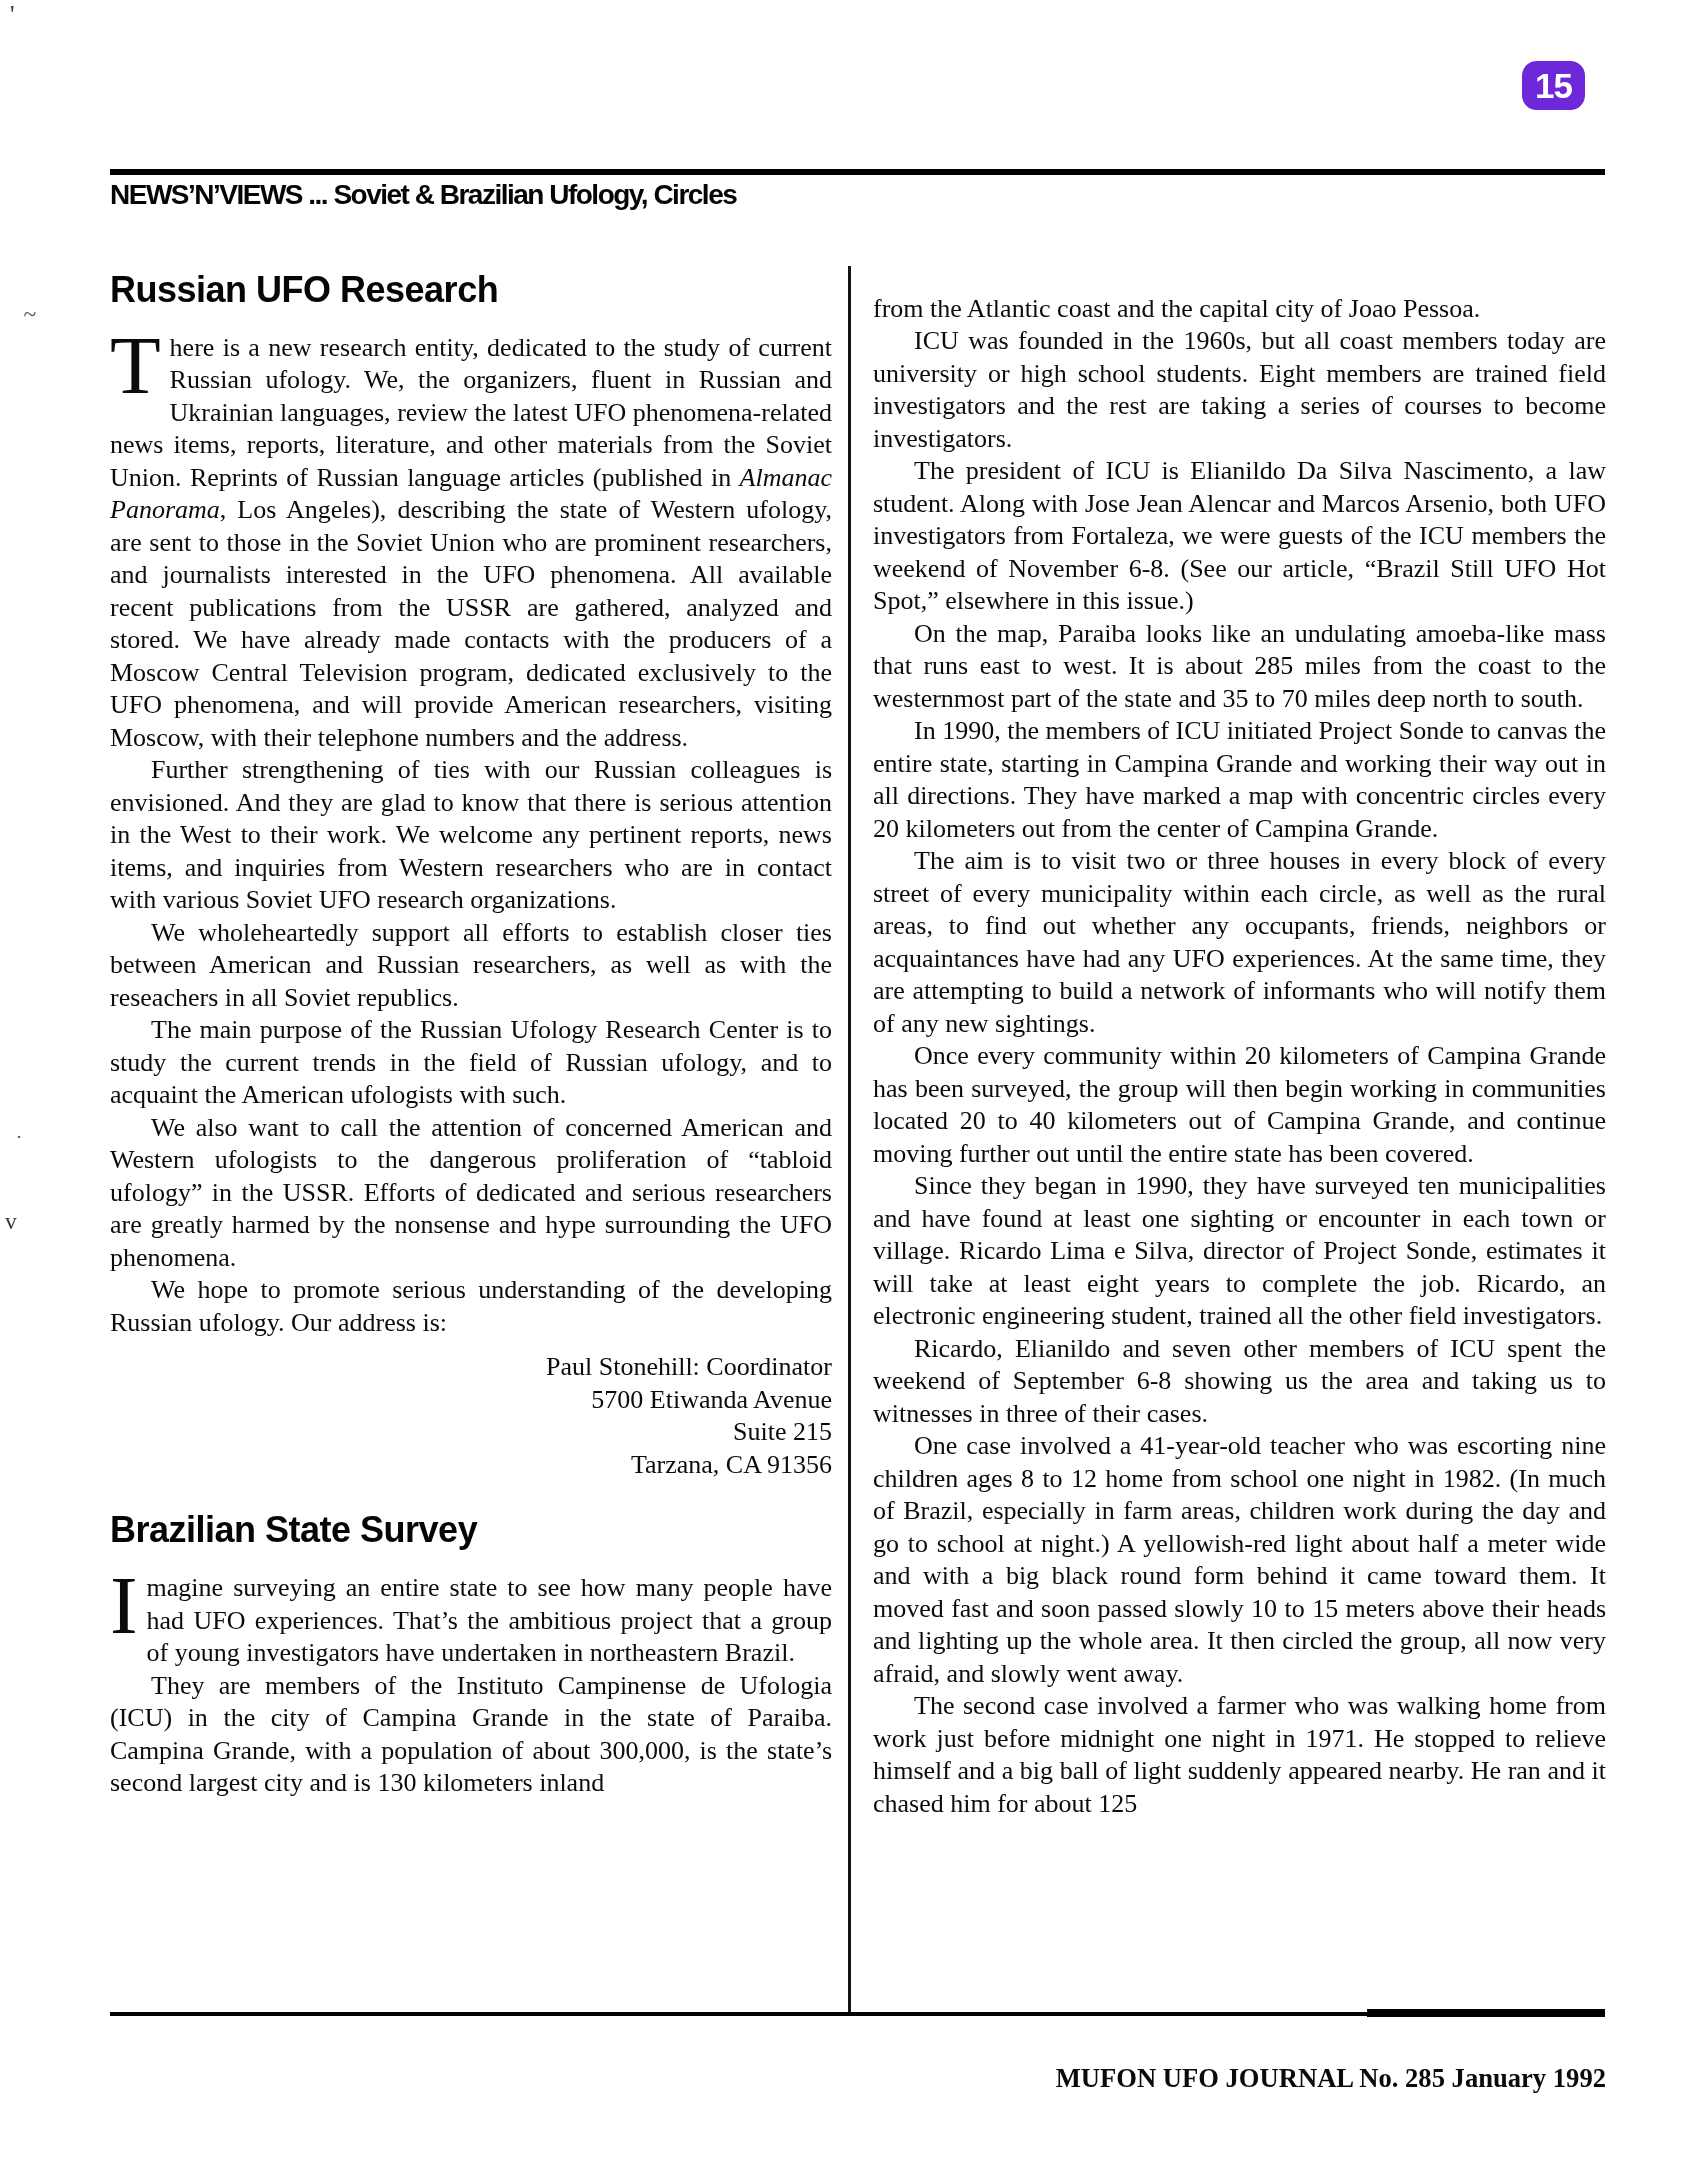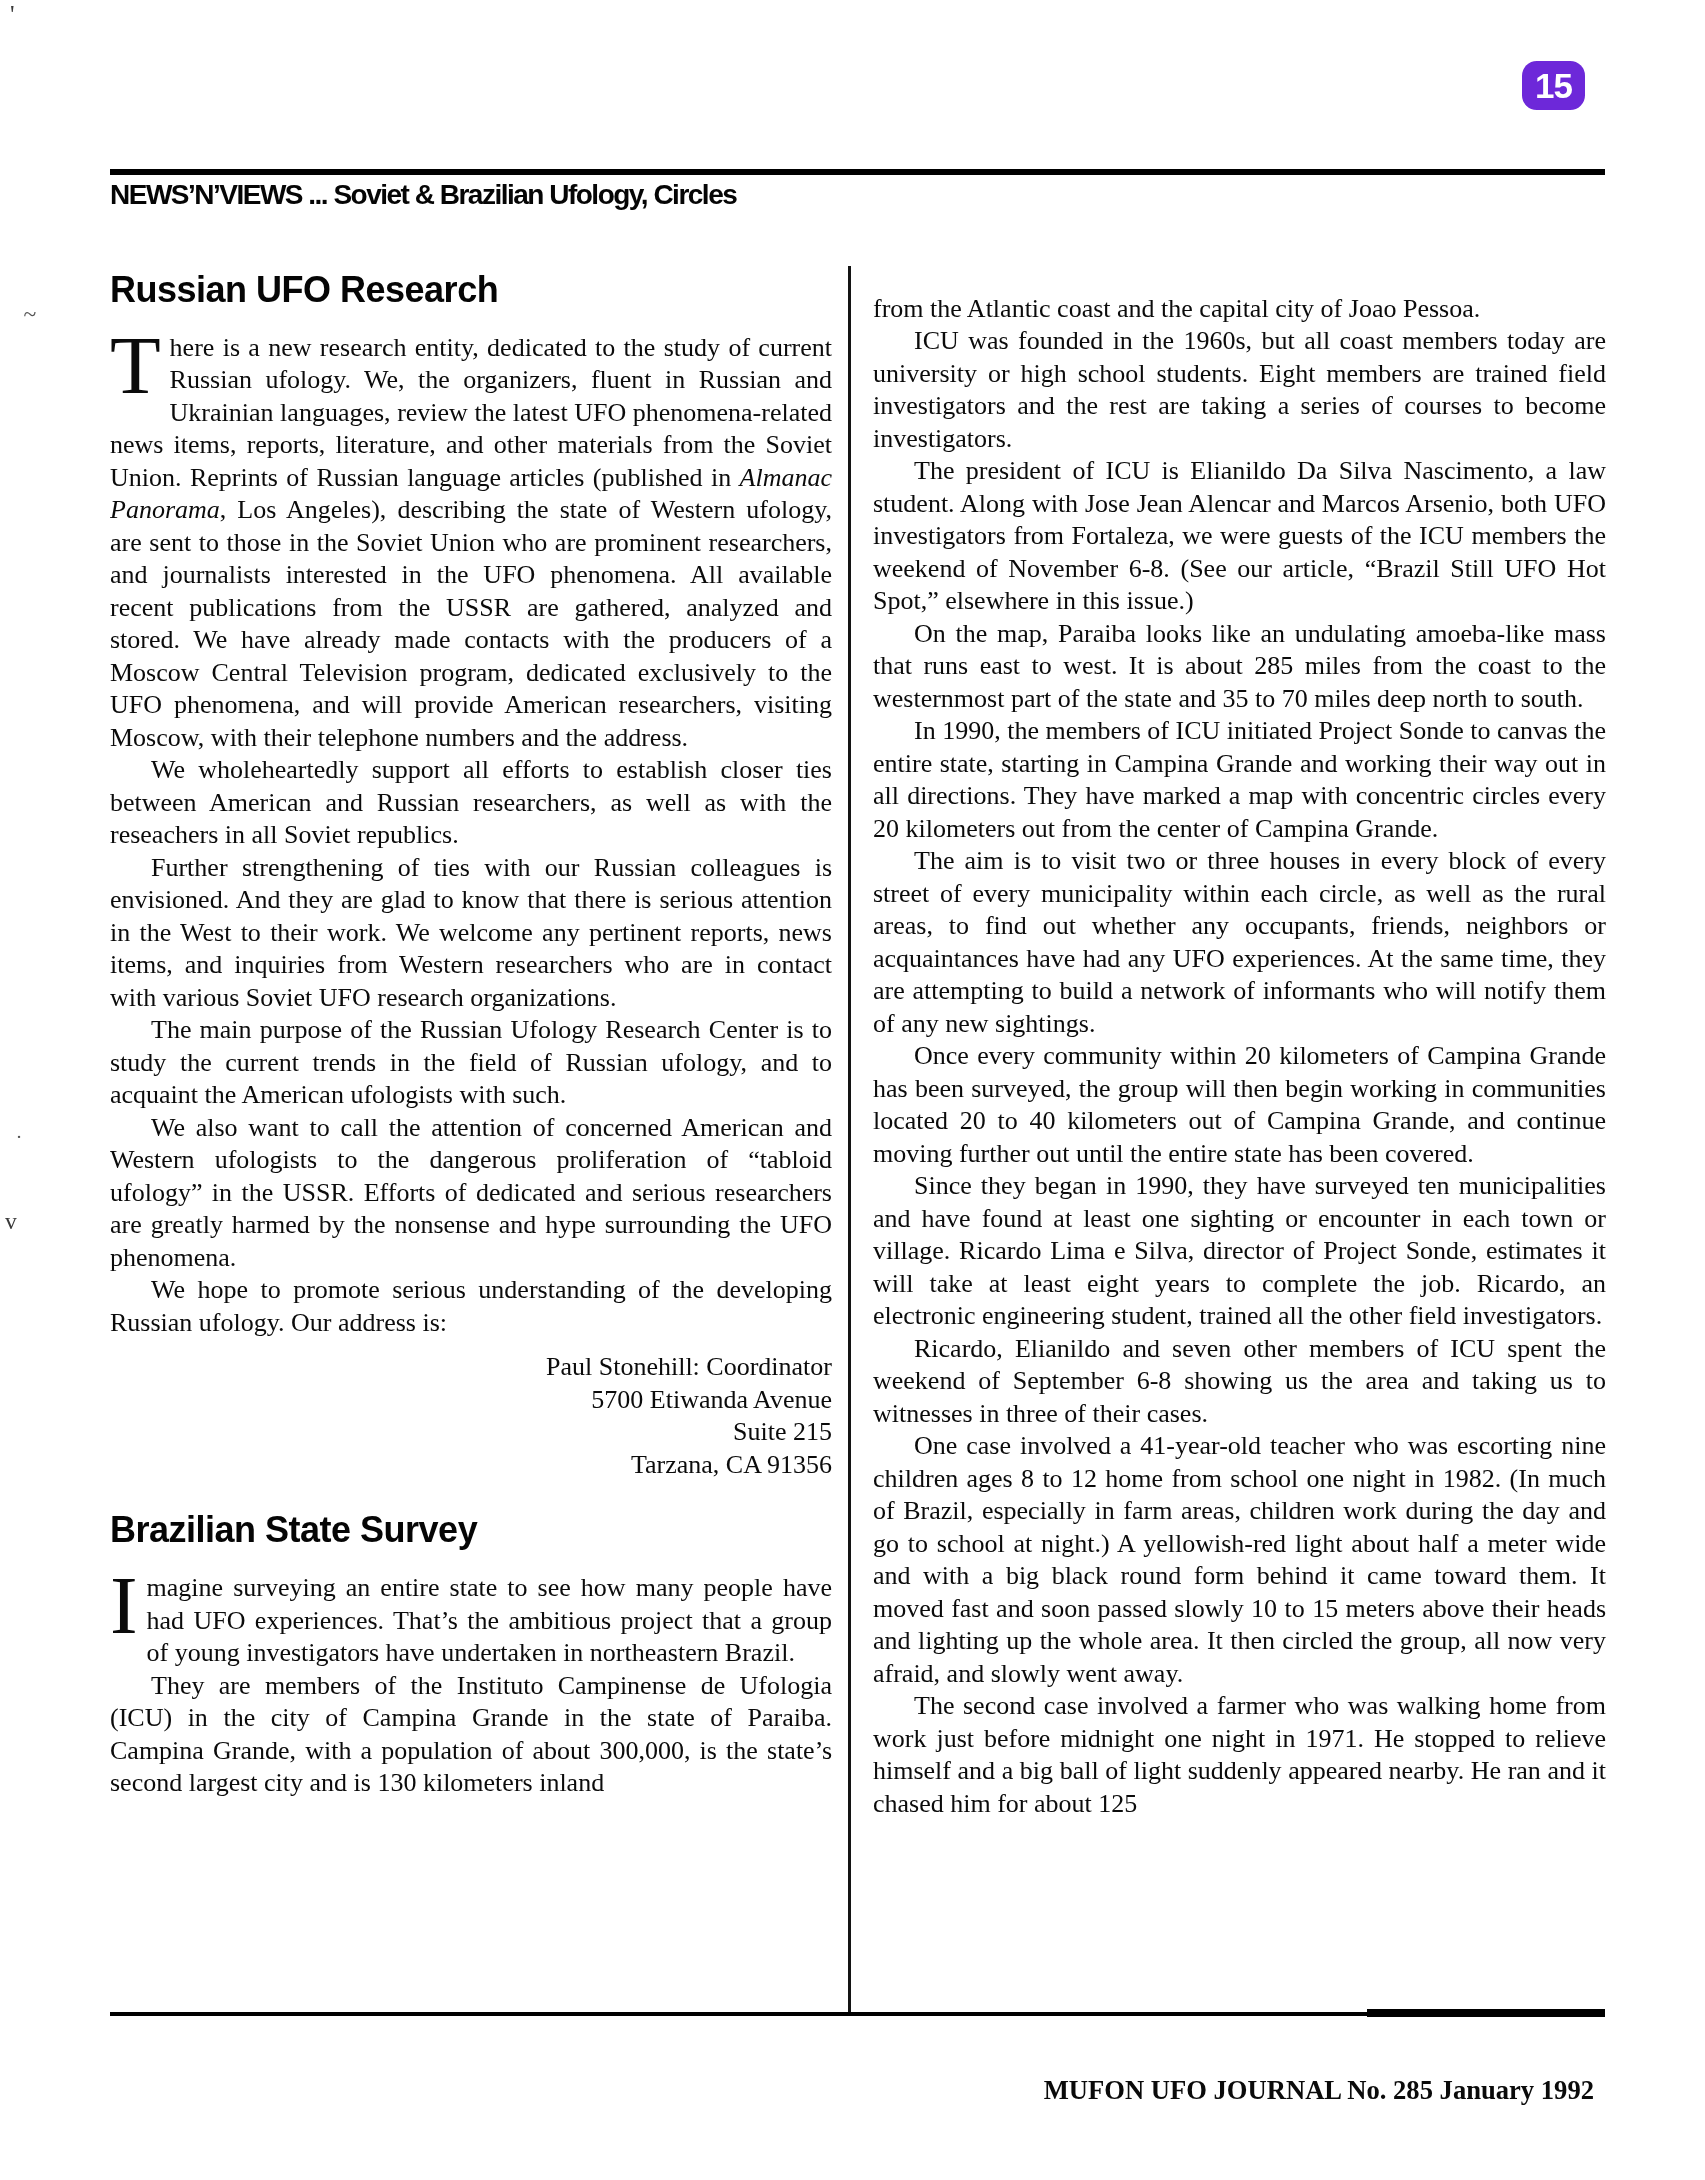--- a/index.html
+++ b/index.html
@@ -46,21 +46,21 @@
   .body-para.flush{text-indent:0;}
   .body-para.has-drop{text-indent:0;}
   .dropcap{
     float:left;font-size:83px;line-height:61px;height:63px;
     padding:3px 8.9px 0 0;font-weight:normal;
   }
   .address{margin:11.8px 0 5.9px 0;text-align:right;}
   .address div{line-height:32.5px;}
   
   .footer{
-    position:absolute;top:2063px;right:99px;margin:12px;
+    position:absolute;top:2063px;right:99px;margin:0;
     font-family:"Liberation Serif",serif;font-weight:bold;
     font-size:26.6px;white-space:nowrap;color:#0a0a0a;
   }
   
   .artifact{position:absolute;font-family:"Liberation Serif",serif;color:#3a3a3a;}
   .art1{left:9.9px;top:0px;font-size:25.6px;}
   .art2{left:23.6px;top:301px;font-size:23.6px;color:#555;}
   .art3{left:15.8px;top:1125px;font-size:19.7px;color:#555;}
   .art4{left:4.9px;top:1208px;font-size:23.6px;}
 </style>
@@ -77,22 +77,22 @@
     <span>15</span>
   </div>
 
   <div class="top-rule"></div>
 
   <h1 class="headline">NEWS’N’VIEWS ... Soviet &amp; Brazilian Ufology, Circles</h1>
 
   <div class="col col-left">
       <h2 class="col-heading">Russian UFO Research</h2>
       <p class="body-para has-drop"><span class="dropcap">T</span><span>here is a new research entity, dedicated to the study of current Russian ufology. We, the organizers, fluent in Russian and Ukrainian languages, review the latest UFO phenomena-related news items, reports, literature, and other materials from the Soviet Union. Reprints of Russian language articles (published in <i>Almanac Panorama</i>, Los Angeles), describing the state of Western ufology, are sent to those in the Soviet Union who are prominent researchers, and journalists interested in the UFO phenomena. All available recent publications from the USSR are gathered, analyzed and stored. We have already made contacts with the producers of a Moscow Central Television program, dedicated exclusively to the UFO phenomena, and will provide American researchers, visiting Moscow, with their telephone numbers and the address.</span></p>
+      <p class="body-para"><span>Further strengthening of ties with our Russian colleagues is envisioned. And they are glad to know that there is serious attention in the West to their work. We welcome any pertinent reports, news items, and inquiries from Western researchers who are in contact with various Soviet UFO research organizations.</span></p>
       <p class="body-para"><span>We wholeheartedly support all efforts to establish closer ties between American and Russian researchers, as well as with the reseachers in all Soviet republics.</span></p>
-      <p class="body-para"><span>Further strengthening of ties with our Russian colleagues is envisioned. And they are glad to know that there is serious attention in the West to their work. We welcome any pertinent reports, news items, and inquiries from Western researchers who are in contact with various Soviet UFO research organizations.</span></p>
       <p class="body-para"><span>The main purpose of the Russian Ufology Research Center is to study the current trends in the field of Russian ufology, and to acquaint the American ufologists with such.</span></p>
       <p class="body-para"><span>We also want to call the attention of concerned American and Western ufologists to the dangerous proliferation of “tabloid ufology” in the USSR. Efforts of dedicated and serious researchers are greatly harmed by the nonsense and hype surrounding the UFO phenomena.</span></p>
       <p class="body-para"><span>We hope to promote serious understanding of the developing Russian ufology. Our address is:</span></p>
       <div class="address">
         <div>Paul Stonehill: Coordinator</div>
         <div>5700 Etiwanda Avenue</div>
         <div>Suite 215</div>
         <div>Tarzana, CA 91356</div>
       </div>
       <h2 class="col-heading">Brazilian State Survey</h2>

